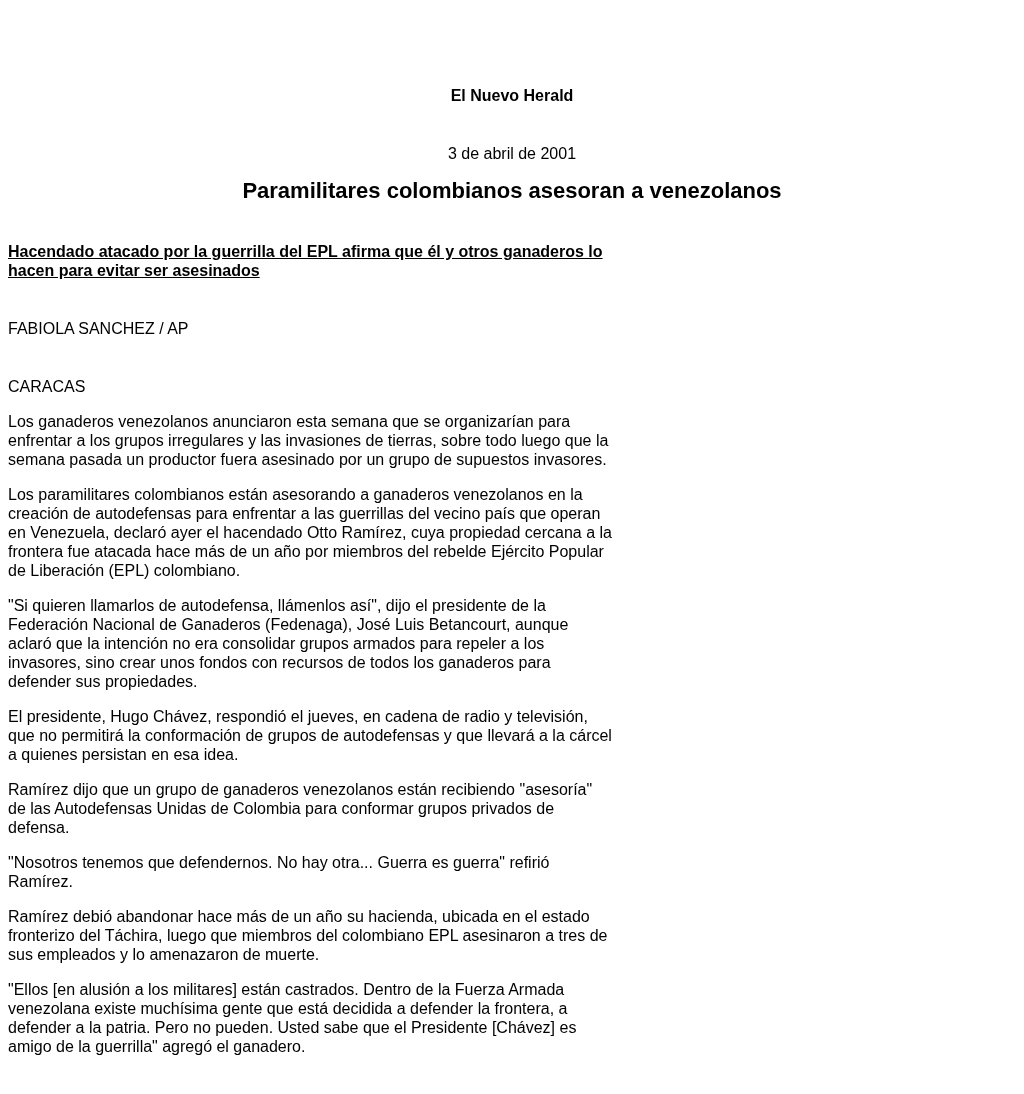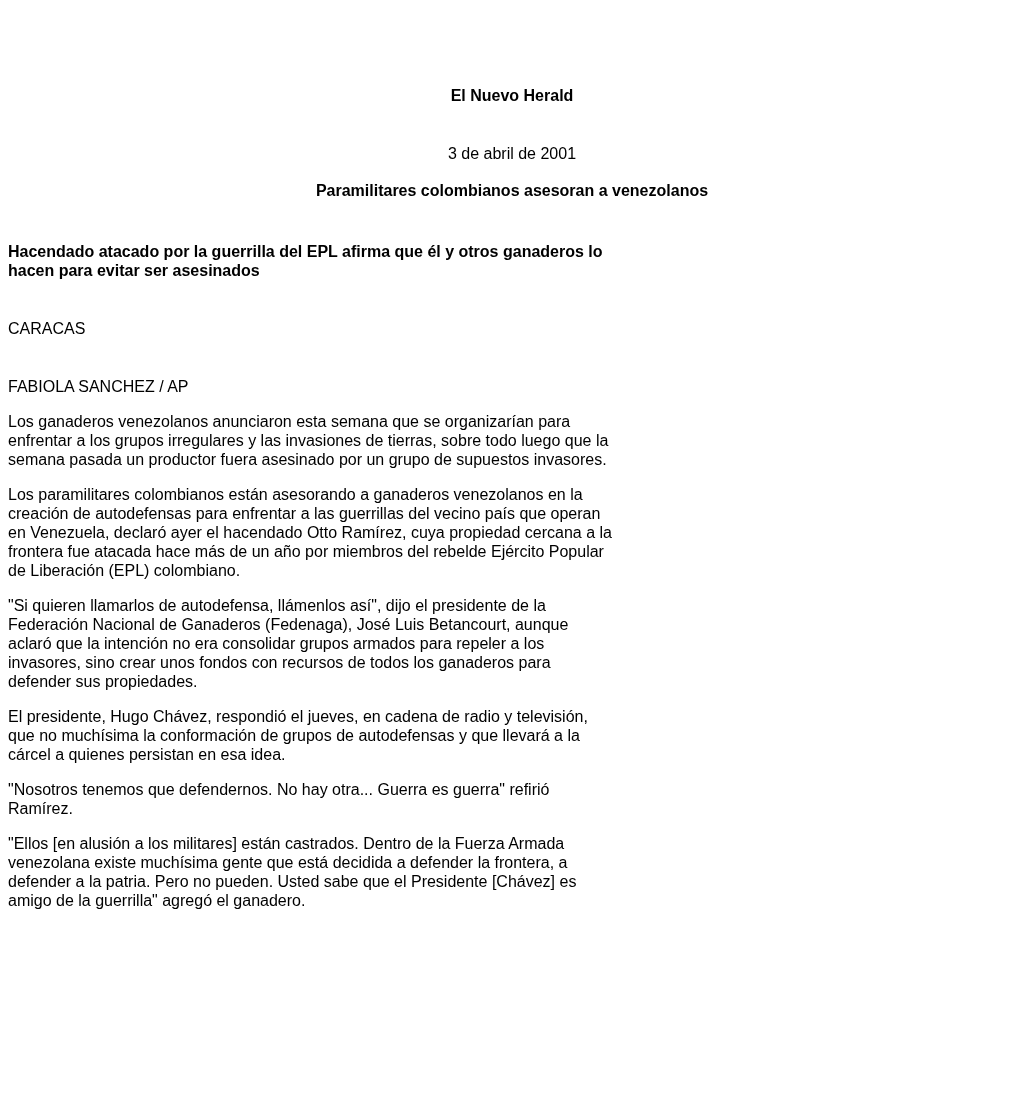--- a/index.html
+++ b/index.html
@@ -15,58 +15,61 @@
     font-size: 16px;
     line-height: 19px;
   }
   .masthead {
     text-align: center;
   }
   .masthead-publication {
     font-weight: bold;
   }
   .headline {
-    font-size: 16px;
+    font-size: 22px;
     line-height: 24px;
     font-weight: bold;
     text-align: center;
     margin: 16px 0 21px 0;
   }
   .article-body {
     max-width: 606px;
   }
   .article-body p {
     margin: 16px 0;
   }
   .subheadline {
     font-weight: bold;
+    text-decoration: underline;
   }
   .byline span {
     display: block;
   }
 </style>
 </head>
 <body>
 
 <header class="masthead">
   <div class="masthead-publication">El Nuevo Herald</div>
   <div class="masthead-date">3 de abril de 2001</div>
 </header>
 
 <h1 class="headline">Paramilitares colombianos asesoran a venezolanos</h1>
 
 <article class="article-body">
 
   <p class="subheadline">Hacendado atacado por la guerrilla del EPL afirma que él y otros ganaderos lo hacen para evitar ser asesinados</p>
 
   <p class="byline">
+    <span>FABIOLA SANCHEZ / AP</span>
     <span>CARACAS</span>
-    <span>FABIOLA SANCHEZ / AP</span>
   </p>
 
   <p>Los ganaderos venezolanos anunciaron esta semana que se organizarían para enfrentar a los grupos irregulares y las invasiones de tierras, sobre todo luego que la semana pasada un productor fuera asesinado por un grupo de supuestos invasores.</p>
   <p>Los paramilitares colombianos están asesorando a ganaderos venezolanos en la creación de autodefensas para enfrentar a las guerrillas del vecino país que operan en Venezuela, declaró ayer el hacendado Otto Ramírez, cuya propiedad cercana a la frontera fue atacada hace más de un año por miembros del rebelde Ejército Popular de Liberación (EPL) colombiano.</p>
   <p>"Si quieren llamarlos de autodefensa, llámenlos así", dijo el presidente de la Federación Nacional de Ganaderos (Fedenaga), José Luis Betancourt, aunque aclaró que la intención no era consolidar grupos armados para repeler a los invasores, sino crear unos fondos con recursos de todos los ganaderos para defender sus propiedades.</p>
-  <p>El presidente, Hugo Chávez, respondió el jueves, en cadena de radio y televisión, que no muchísima la conformación de grupos de autodefensas y que llevará a la cárcel a quienes persistan en esa idea.</p>
+  <p>El presidente, Hugo Chávez, respondió el jueves, en cadena de radio y televisión, que no permitirá la conformación de grupos de autodefensas y que llevará a la cárcel a quienes persistan en esa idea.</p>
+  <p>Ramírez dijo que un grupo de ganaderos venezolanos están recibiendo "asesoría" de las Autodefensas Unidas de Colombia para conformar grupos privados de defensa.</p>
   <p>"Nosotros tenemos que defendernos. No hay otra... Guerra es guerra" refirió Ramírez.</p>
+  <p>Ramírez debió abandonar hace más de un año su hacienda, ubicada en el estado fronterizo del Táchira, luego que miembros del colombiano EPL asesinaron a tres de sus empleados y lo amenazaron de muerte.</p>
   <p>"Ellos [en alusión a los militares] están castrados. Dentro de la Fuerza Armada venezolana existe muchísima gente que está decidida a defender la frontera, a defender a la patria. Pero no pueden. Usted sabe que el Presidente [Chávez] es amigo de la guerrilla" agregó el ganadero.</p>
 
 </article>
 
 </body></html>

